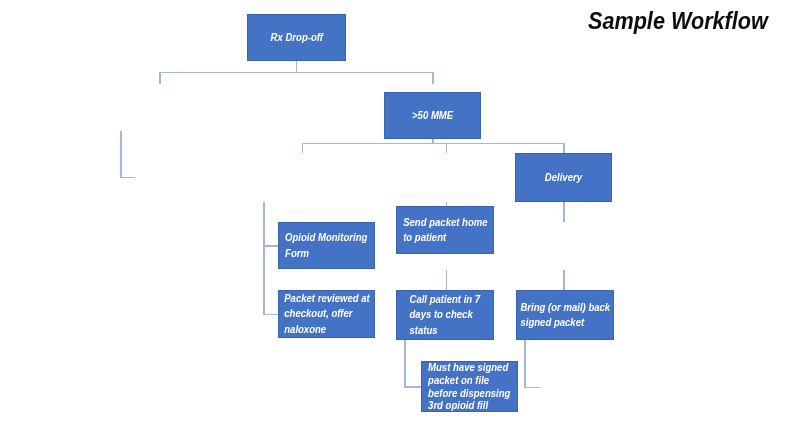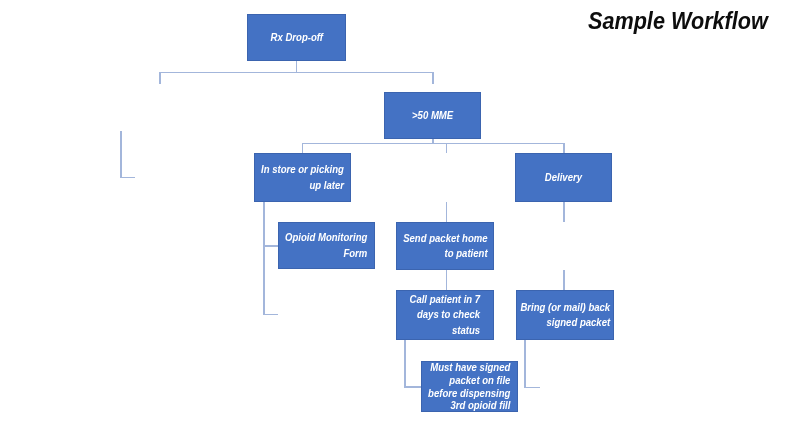--- a/index.html
+++ b/index.html
@@ -29,21 +29,21 @@
     white-space:nowrap;
     transform:scaleX(0.94);
     transform-origin:left center;
   }
   .node{
     position:absolute;
     background:var(--node-fill);
     border:1px solid var(--node-border);
     color:var(--node-text);
     display:flex;align-items:center;justify-content:center;
-    text-align:right;
+    text-align:left;
     font-weight:700;font-size:10.5px;
     overflow:visible;
   }
   .node .lbl{
     display:block;
     white-space:pre;
     line-height:1.45;
     transform:scaleX(0.91);
     transform-origin:center center;
   }
@@ -96,37 +96,38 @@
   <div class="node" style="left:247px;top:14px;width:99px;height:47px">
     <span class="lbl">Rx Drop-off</span>
   </div>
 
 
   <div class="node" style="left:384px;top:92px;width:97px;height:47px">
     <span class="lbl">&gt;50 MME</span>
   </div>
 
 
-  <div class="node" style="left:254px;top:153px;width:97px;height:49px">
-    <span class="lbl">In store or picking
-up later</span>
-  </div>
 
 
   <div class="node" style="left:515px;top:153px;width:97px;height:49px">
     <span class="lbl">Delivery</span>
   </div>
 
   <div class="node" style="left:278px;top:222px;width:97px;height:47px">
     <span class="lbl">Opioid Monitoring
 Form</span>
   </div>
 
+  <div class="node" style="left:278px;top:290px;width:97px;height:48px">
+    <span class="lbl">Packet reviewed at
+checkout, offer
+naloxone</span>
+  </div>
 
-  <div class="node" style="left:396px;top:222px;width:98px;height:48px">
+  <div class="node" style="left:396px;top:206px;width:98px;height:48px">
     <span class="lbl">Send packet home
 to patient</span>
   </div>
 
   <div class="node" style="left:396px;top:290px;width:98px;height:50px">
     <span class="lbl">Call patient in 7
 days to check
 status</span>
   </div>
 

